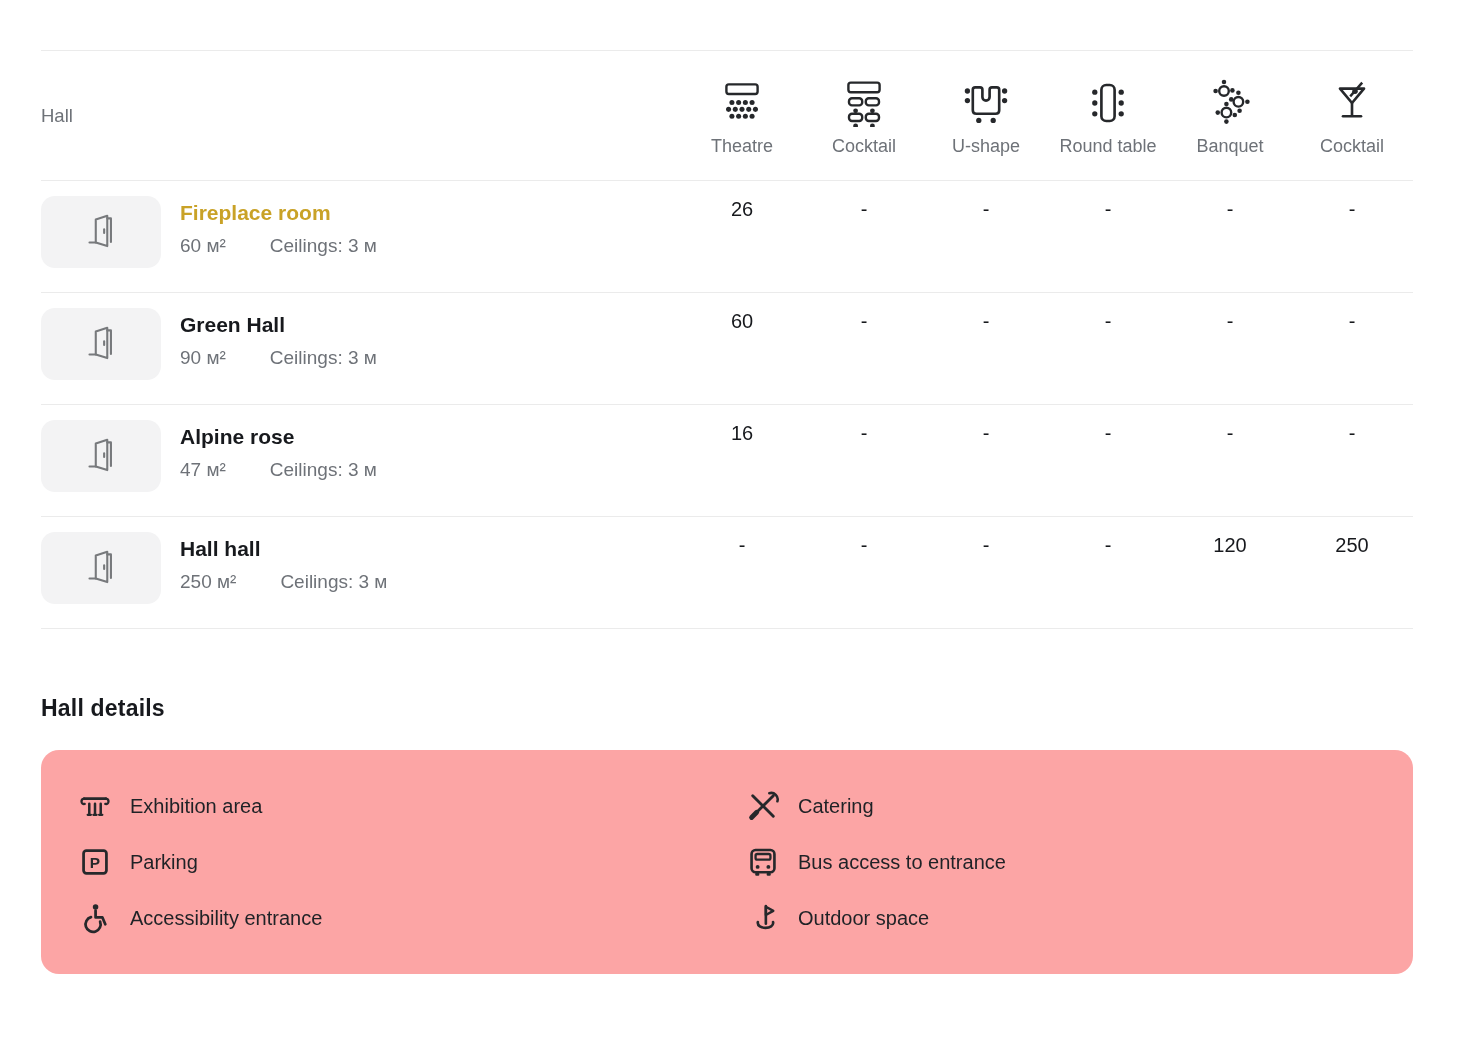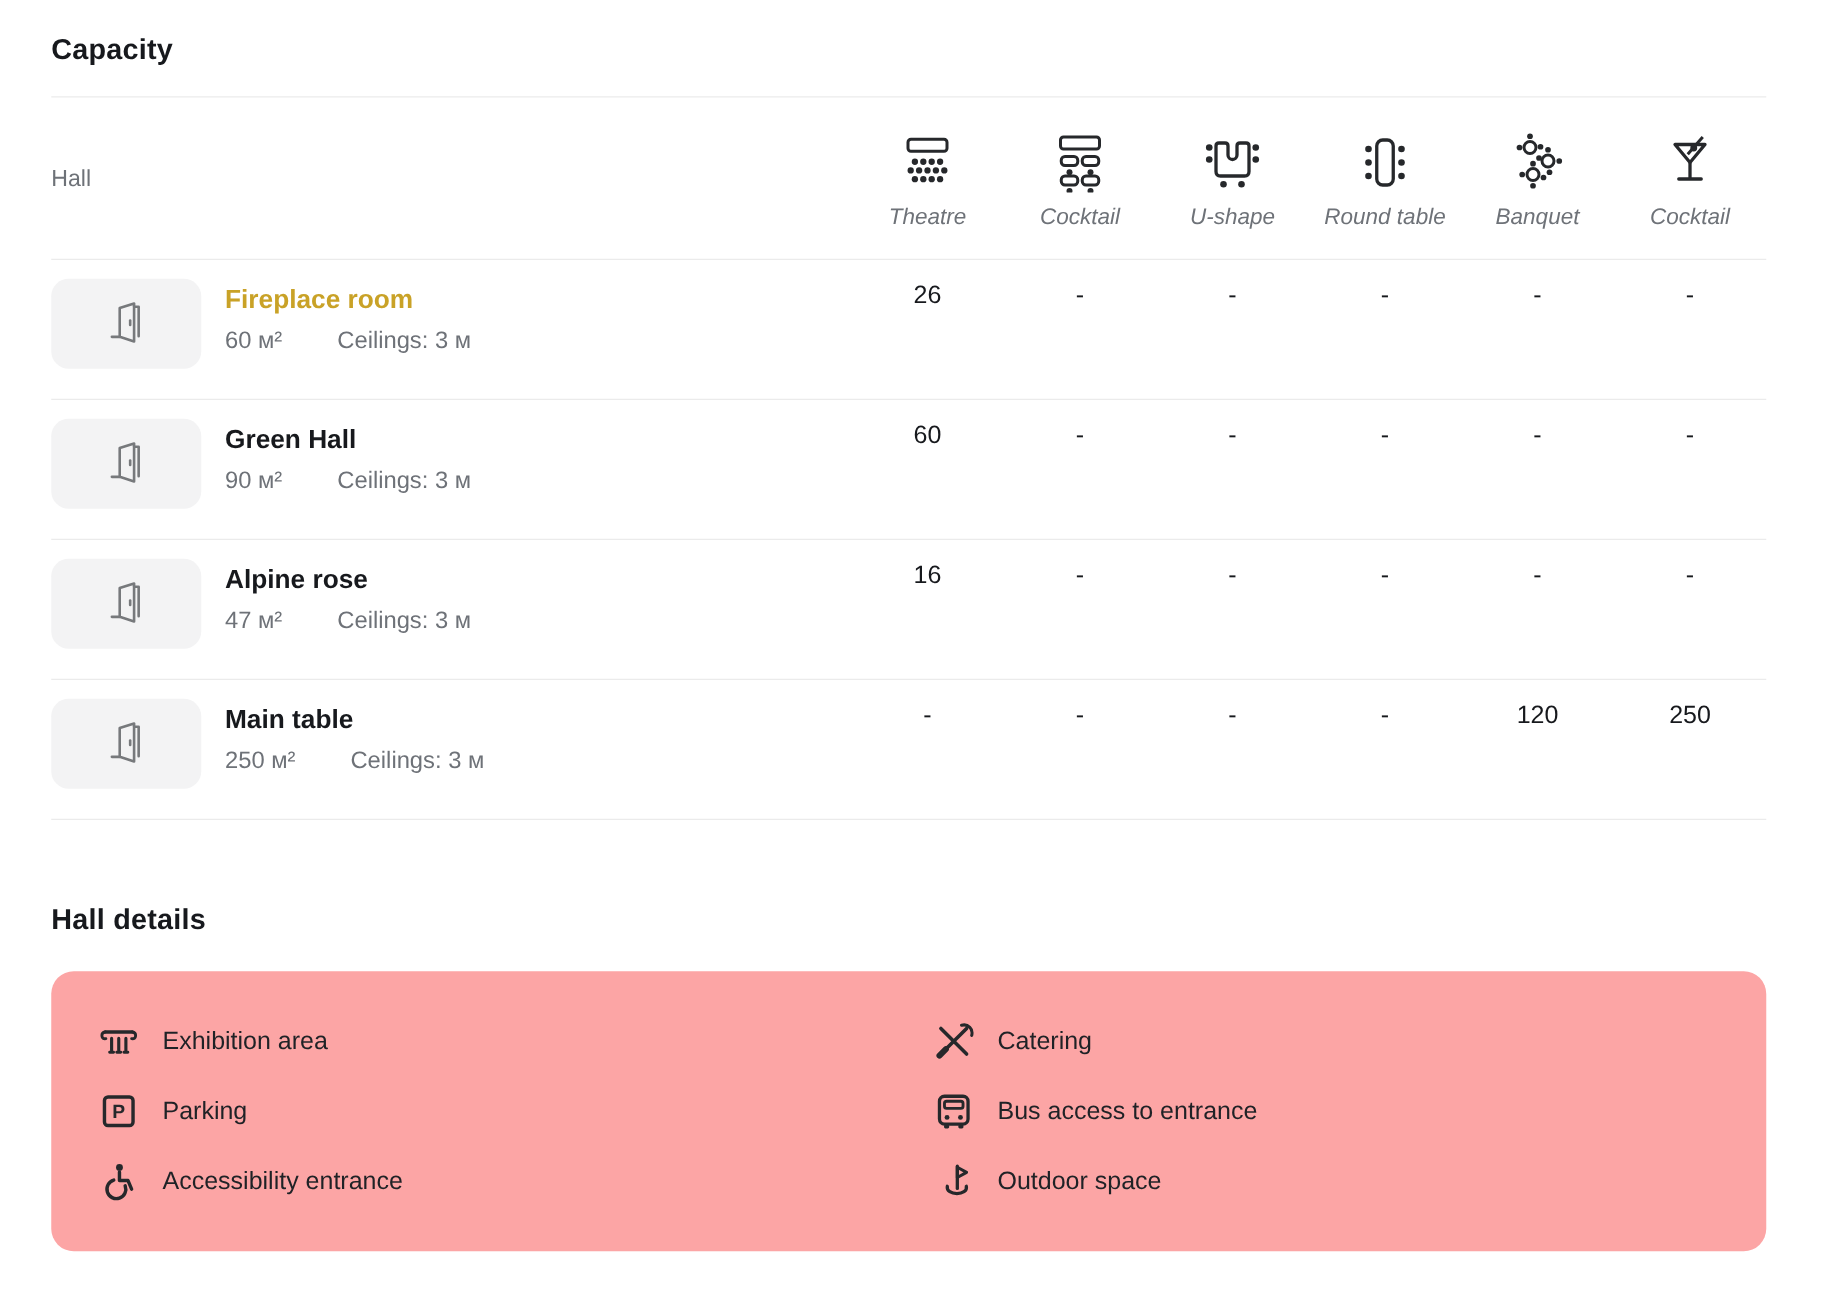--- a/index.html
+++ b/index.html
@@ -19,21 +19,21 @@
   
   .cap-table { margin-top: 24px; border-top: 1px solid #ebebeb; }
   .thead {
     display: grid; grid-template-columns: 1fr repeat(6, 122px);
     height: 130px; border-bottom: 1px solid #ebebeb;
     align-items: center;
   }
   .hall-col-label { font-size: 18.5px; color: #6e7278; }
   .col-head {
     display: flex; flex-direction: column; align-items: center;
-    justify-content: center; gap: 9px; padding-top: 4px; font-style: italic;
+    justify-content: center; gap: 9px; padding-top: 4px;
   }
   .col-head .icon { width: 48px; height: 48px; display:flex; align-items:center; justify-content:center; }
   .col-head .lbl { font-size: 18px; color: #6e7278; white-space: nowrap; }
 
   .trow {
     display: grid; grid-template-columns: 1fr repeat(6, 122px);
     height: 112px; border-bottom: 1px solid #ebebeb;
   }
   .hall-cell { display: flex; gap: 19px; padding-top: 15px; }
   .tile {
@@ -59,21 +59,20 @@
   .detail-item { display: flex; align-items: center; gap: 19px; font-size: 20px; color:#1f2226; }
   .detail-item .icon { width: 32px; height: 32px; display:flex; align-items:center; justify-content:center; }
 
   svg { display: block; }
 </style>
 </head>
 <body>
 
 <div class="page">
 
-  <div class="section-title">Capacity</div>
 
   <div class="cap-table">
 
     <div class="thead">
       <div class="hall-col-label">Hall</div>
 
       <div class="col-head">
         <span class="icon">
           <svg width="48" height="48" viewBox="0 0 40 40" fill="none" stroke="#26282b">
             <rect x="7" y="4.5" width="26" height="8" rx="2" stroke-width="2"></rect>
@@ -268,21 +267,21 @@
       <div class="hall-cell">
         <div class="tile">
           <svg width="46" height="46" viewBox="0 0 44 44" fill="none" stroke="#77797c" stroke-width="2" stroke-linejoin="round" stroke-linecap="round">
             <path d="M17 10 L28 6.5 V35.5 L17 32 Z"></path>
               <path d="M28 9 H31.5 V31.5"></path>
               <path d="M11 32 H17"></path>
               <path d="M25 19.5 V23"></path>
           </svg>
         </div>
         <div class="hall-info">
-          <div class="hall-name">Main table</div>
+          <div class="hall-name">Hall hall</div>
           <div class="hall-sub">
             <span class="area">250 м²</span>
             <span class="ceil">Ceilings: 3 м</span>
           </div>
         </div>
       </div>
       <div class="val">-</div>
       <div class="val">-</div>
       <div class="val">-</div>
       <div class="val">-</div>

